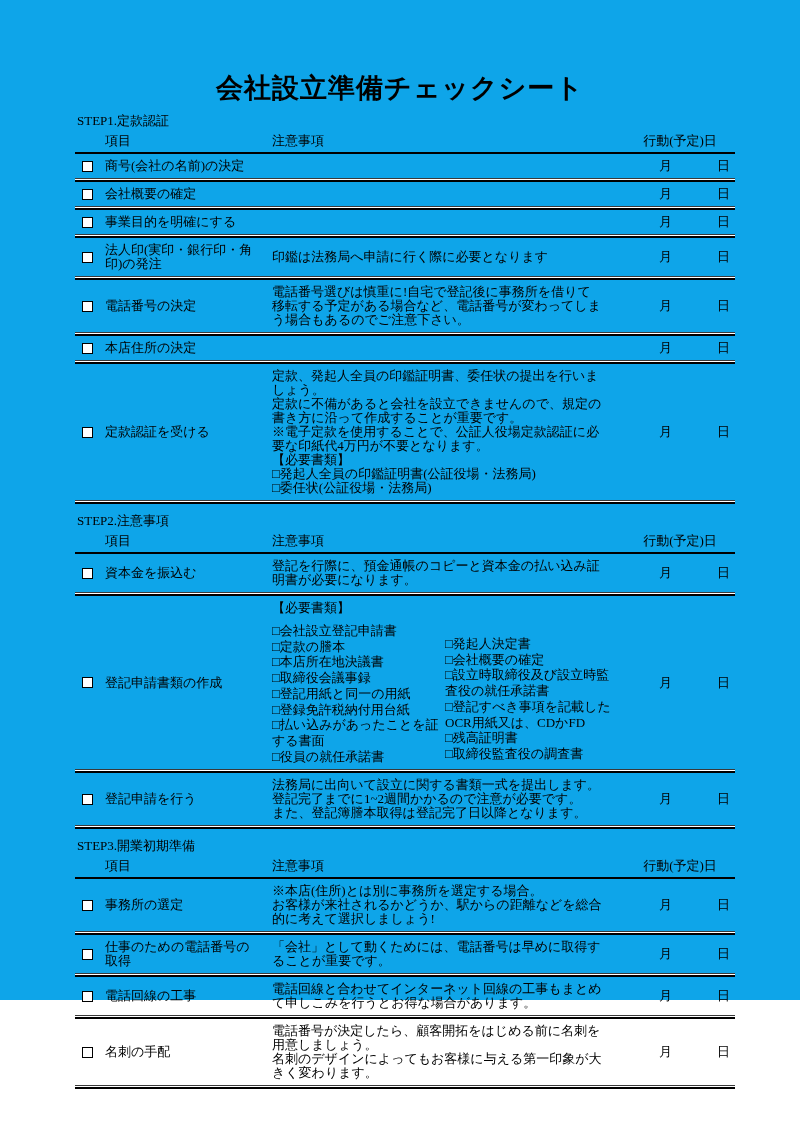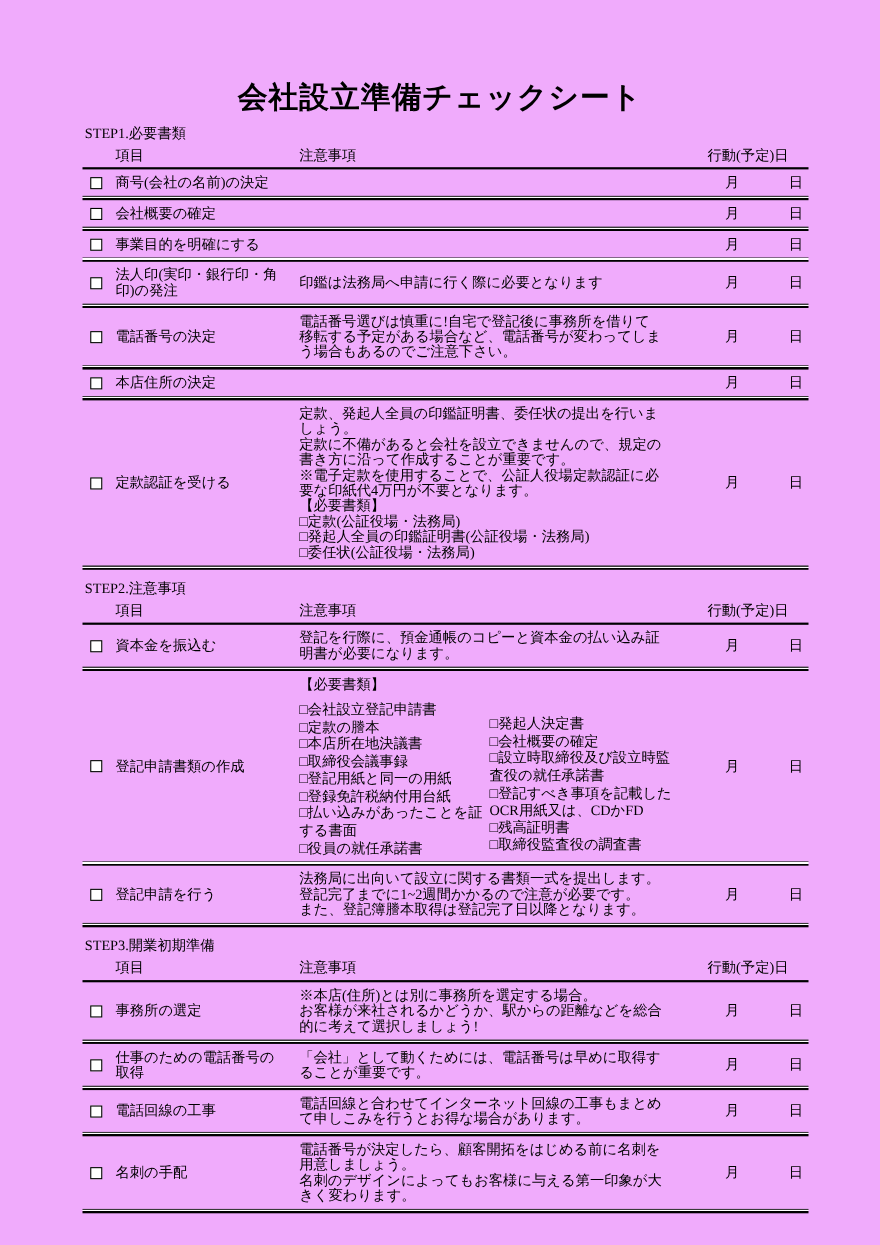--- a/index.html
+++ b/index.html
@@ -1,21 +1,21 @@
 <!DOCTYPE html>
 <html><head>
 <meta charset="utf-8">
 <style>
   html,body{margin:0;padding:0;background:#fff;}
   body{
     width:800px;height:1132px;overflow:hidden;color:#000;
     font-family:"Liberation Serif","DejaVu Serif",serif;
     font-size:13px;line-height:14px;
   }
-  .page{position:relative;width:800px;height:1132px;background:#f0abfc;}
+  .page{position:relative;width:800px;height:1000px;background:#0ea5e9;}
   .title{
     padding-top:73px;text-align:center;
     font-family:"Liberation Sans","DejaVu Sans",sans-serif;
     font-weight:bold;font-size:27px;line-height:31px;letter-spacing:1px;
   }
   .content{margin-left:75px;width:660px;}
   .section-label{font-size:13px;margin:10px 0 3px 2px;}
   .header-row{display:flex;align-items:flex-end;padding:3px 0 4px;}
   .hc-item{margin-left:30px;width:167px;}
   .hc-notes{width:353px;}
@@ -35,21 +35,21 @@
   .spacer-bottom{height:90px;}
 </style>
 </head>
 <body>
 
 <div class="page">
   <div class="title">会社設立準備チェックシート</div>
 
   <div class="content">
 
-    <div class="section-label">STEP1.必要書類</div>
+    <div class="section-label">STEP1.定款認証</div>
     <div class="header-row">
       <div class="hc-item">項目</div>
       <div class="hc-notes">注意事項</div>
       <div class="hc-date">行動(予定)日</div>
     </div>
     <div class="rule-heavy"></div>
 
     <div class="row">
       <div class="cell-check">
           <span class="checkbox"></span>
@@ -135,21 +135,20 @@
     <div class="row">
       <div class="cell-check">
           <span class="checkbox"></span>
         </div>
       <div class="cell-item">定款認証を受ける</div>
       <div class="cell-notes">
         <div class="note">定款、発起人全員の印鑑証明書、委任状の提出を行いましょう。</div>
         <div class="note">定款に不備があると会社を設立できませんので、規定の書き方に沿って作成することが重要です。</div>
         <div class="note">※電子定款を使用することで、公証人役場定款認証に必要な印紙代4万円が不要となります。</div>
         <div class="note">【必要書類】</div>
-        <div class="note">□定款(公証役場・法務局)</div>
         <div class="note">□発起人全員の印鑑証明書(公証役場・法務局)</div>
         <div class="note">□委任状(公証役場・法務局)</div>
       </div>
       <div class="cell-date">
         <span>月</span>
         <span>日</span>
       </div>
     </div>
     <div class="row-sep"></div>
 

